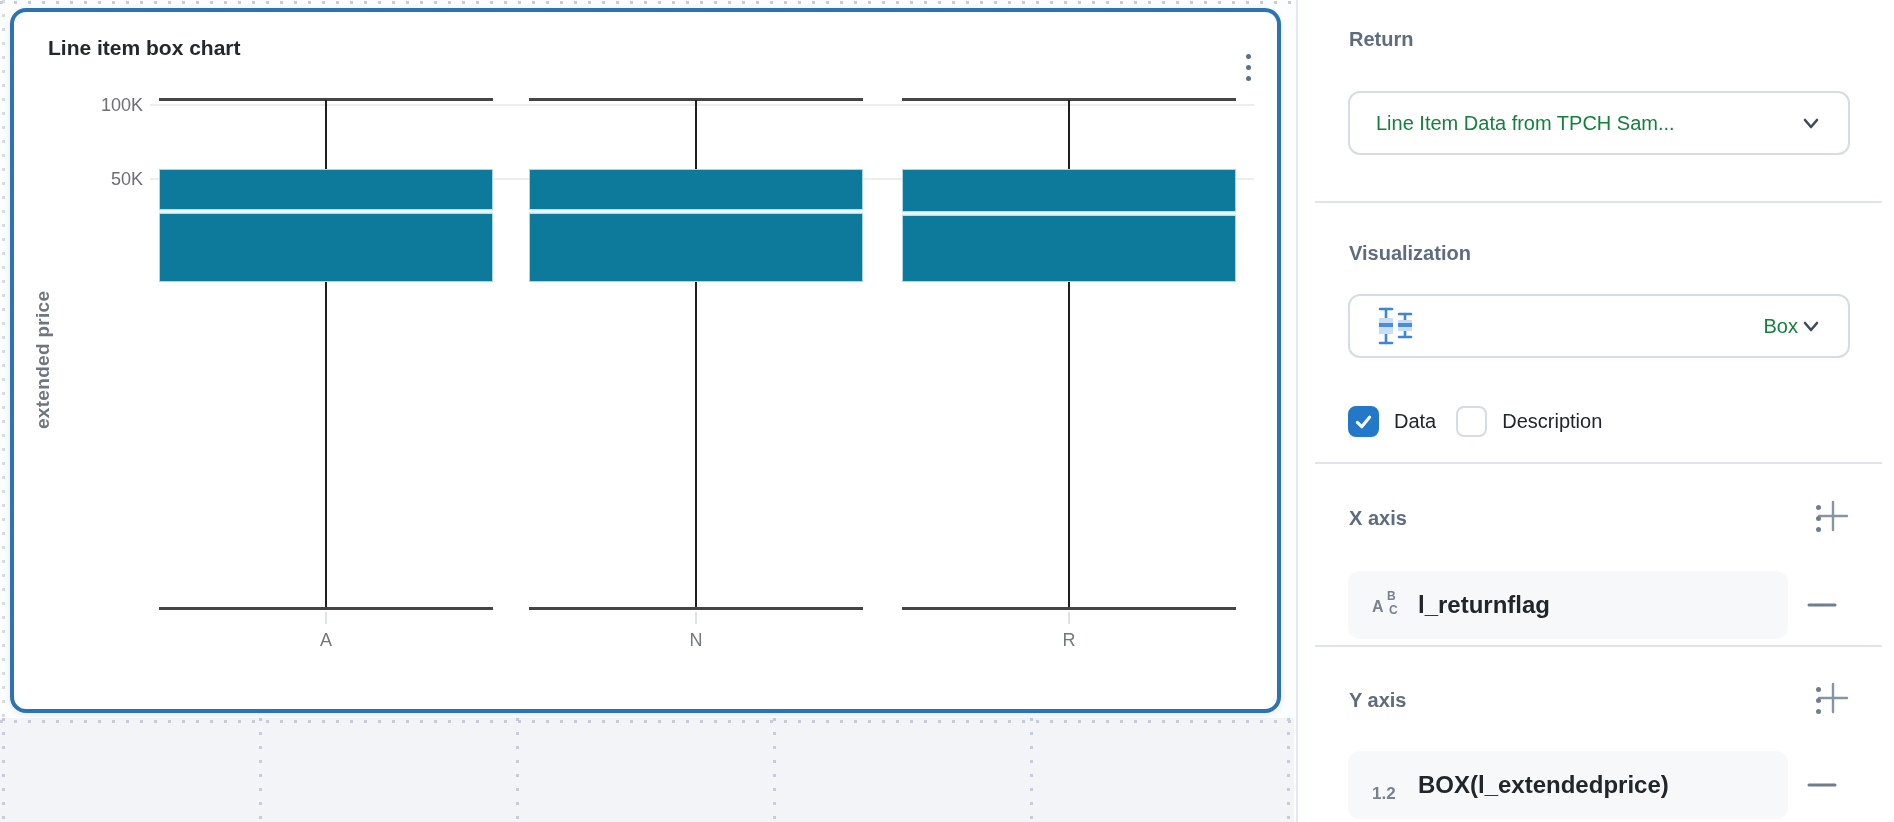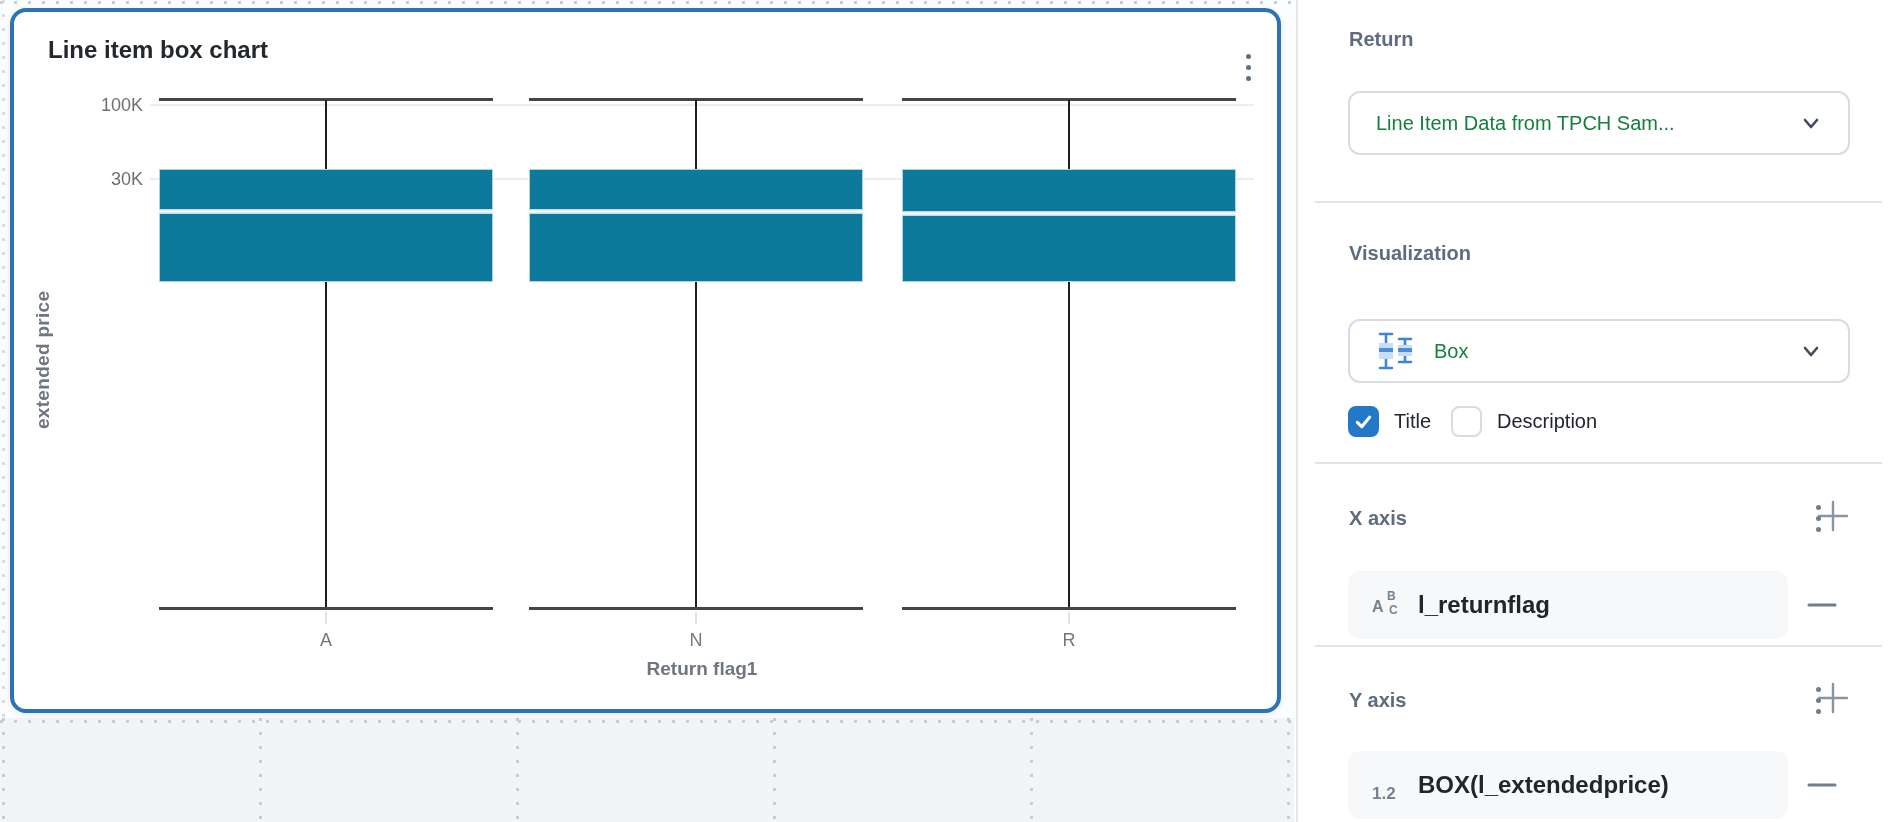--- a/index.html
+++ b/index.html
@@ -13,21 +13,21 @@
   .grid-strip{position:absolute;left:0;top:718px;width:1294px;height:104px;background:#f2f4f8;}
   .vdots{position:absolute;width:3px;background-image:repeating-linear-gradient(to bottom,#c7ccd8 0 3px,transparent 3px 14px);}
   .hdots{position:absolute;height:3px;background-image:repeating-linear-gradient(to right,#c7ccd8 0 3px,transparent 3px 14px);}
   .vdots.faint{background-image:repeating-linear-gradient(to bottom,#d6dbe4 0 3px,transparent 3px 14px);}
   
   .card{
     position:absolute;left:10px;top:8px;width:1271px;height:705px;
     background:#fff;border:4px solid #2c73b6;border-radius:16px;
     box-shadow:0 2px 6px rgba(40,60,80,.10);box-sizing:border-box;
   }
-  .card-title{position:absolute;left:34px;top:24px;font-size:24px;font-weight:bold;color:#23282d;}
+  .card-title{position:absolute;left:34px;top:24px;font-size:21px;font-weight:bold;color:#23282d;}
   .kebab{position:absolute;display:flex;flex-direction:column;align-items:center;gap:6px;cursor:pointer;}
   .kebab i{width:5px;height:5px;border-radius:50%;background:#5d7082;}
   .kebab.card-kebab{left:1228px;top:38px;padding:4px;}
   
   #chart-layer{position:absolute;left:0;top:0;width:1894px;height:822px;pointer-events:none;}
   #chart-layer *{pointer-events:auto;}
   .gridline{position:absolute;left:150px;width:1104px;height:2px;background:#ebedee;}
   .ytick{position:absolute;left:55px;width:88px;height:24px;line-height:24px;text-align:right;font-size:18px;color:#6e6e74;}
   .yaxis-title{
     position:absolute;left:22px;top:200px;height:320px;width:42px;
@@ -108,23 +108,22 @@
           <i></i>
           <i></i>
         </div>
     </div>
   </div>
 
   <div id="chart-layer">
     <div class="gridline" style="top:104px;"></div>
     <div class="gridline" style="top:178px;"></div>
     <div class="ytick" style="top:93px;">100K</div>
-    <div class="ytick" style="top:167px;">30K</div>
+    <div class="ytick" style="top:167px;">50K</div>
     <div class="yaxis-title">extended price</div>
-    <div class="xaxis-title">Return flag1</div>
 
   <div class="cap" style="left: 159px; width: 334px; top: 97.7912px;"></div>
       <div class="whisker" style="left: 325px; top: 99.7912px; height: 69.0335px;"></div>
       <div class="box-rect" style="left: 159px; width: 334px; top: 168.825px; height: 113.474px; background: rgb(14, 122, 155);"></div>
       <div class="median-line" style="left: 159px; width: 334px; top: 209.146px;"></div>
       <div class="whisker" style="left: 325px; top: 282.299px; height: 325.595px;"></div>
       <div class="cap" style="left: 159px; width: 334px; top: 606.894px;"></div>
       <div class="xtick" style="left: 325px;"></div>
       <div class="cat-label" style="left: 286px;">A</div>
       <div class="cap" style="left: 529px; width: 334px; top: 97.7912px;"></div>
@@ -153,21 +152,21 @@
       <span class="chevron">
         <svg width="26" height="26" viewBox="0 0 26 26">
             <polyline points="7,10 13,17 19,10" fill="none" stroke="#3f4b5b" stroke-width="2.6" stroke-linecap="round" stroke-linejoin="round"></polyline>
           </svg>
       </span>
     </div>
 
     <div class="divider" style="top:201px;"></div>
 
     <div class="side-heading" style="top:242px;">Visualization</div>
-    <div class="dropdown" style="top:319px;">
+    <div class="dropdown" style="top:294px;text-align:right;">
       <span style="display:flex;flex:0 0 auto;margin-right:16px;">
         <svg width="42" height="42" viewBox="0 0 42 42">
           <g stroke="#3d86d2" stroke-width="2.6" stroke-linecap="round">
             <line x1="4" y1="4" x2="16" y2="4"></line>
             <line x1="10" y1="4" x2="10" y2="13"></line>
             <line x1="10" y1="29" x2="10" y2="38"></line>
             <line x1="4" y1="38" x2="16" y2="38"></line>
             <line x1="23" y1="9" x2="35" y2="9"></line>
             <line x1="29" y1="9" x2="29" y2="15"></line>
             <line x1="29" y1="26" x2="29" y2="32"></line>
@@ -186,21 +185,21 @@
           </svg>
       </span>
     </div>
 
     <div class="checkbox-row">
       <div class="checkbox checked">
         <svg class="chk" width="21" height="21" viewBox="0 0 24 24">
             <polyline points="5,13 10,18 19,7" fill="none" stroke="#fff" stroke-width="3.6" stroke-linecap="round" stroke-linejoin="round"></polyline>
           </svg>
       </div>
-      <span class="checkbox-label">Title</span>
+      <span class="checkbox-label">Data</span>
       <span class="gap18"></span>
       <div class="checkbox">
         
       </div>
       <span class="checkbox-label">Description</span>
     </div>
 
     <div class="divider" style="top:462px;"></div>
 
     <div class="section-header" style="top:499px;">

